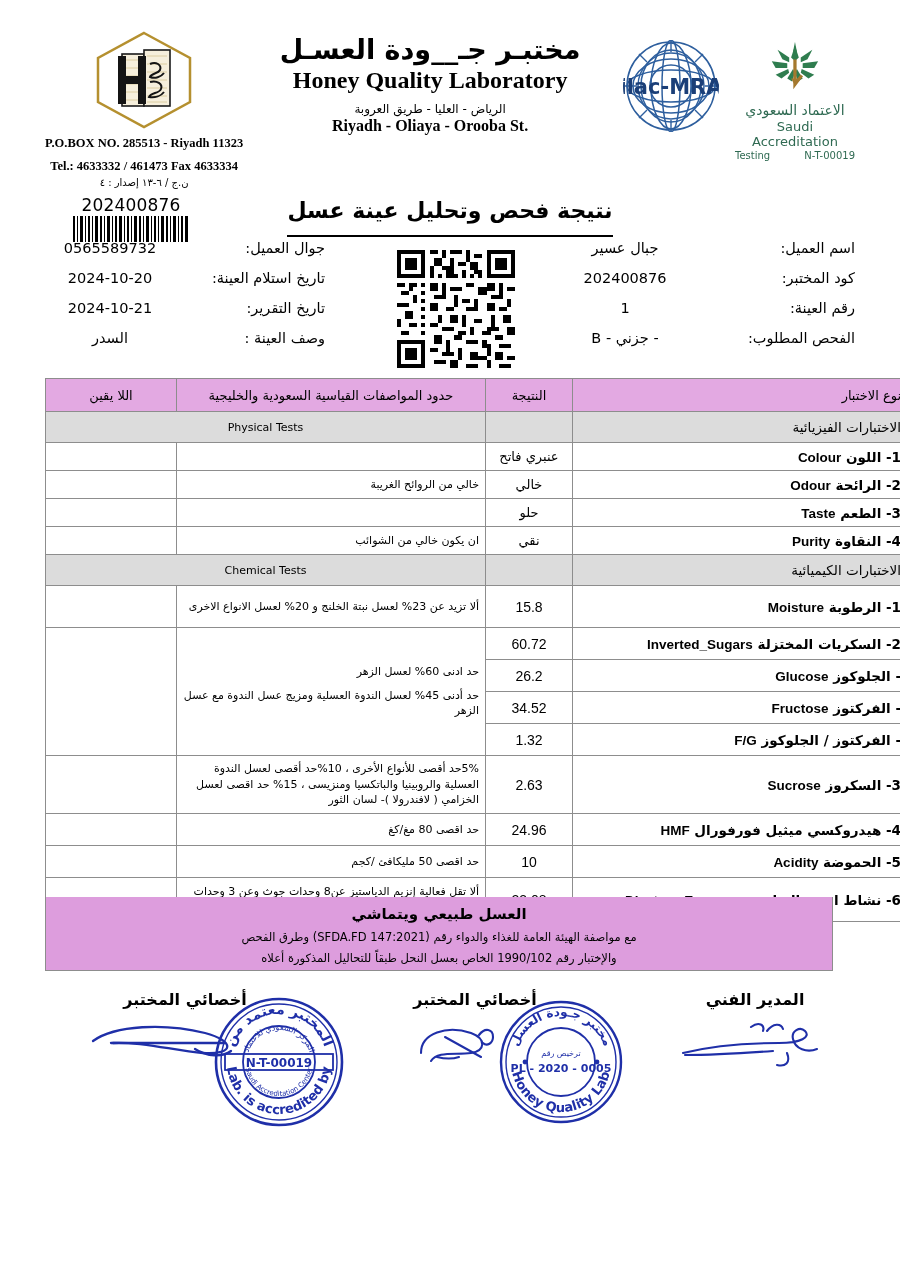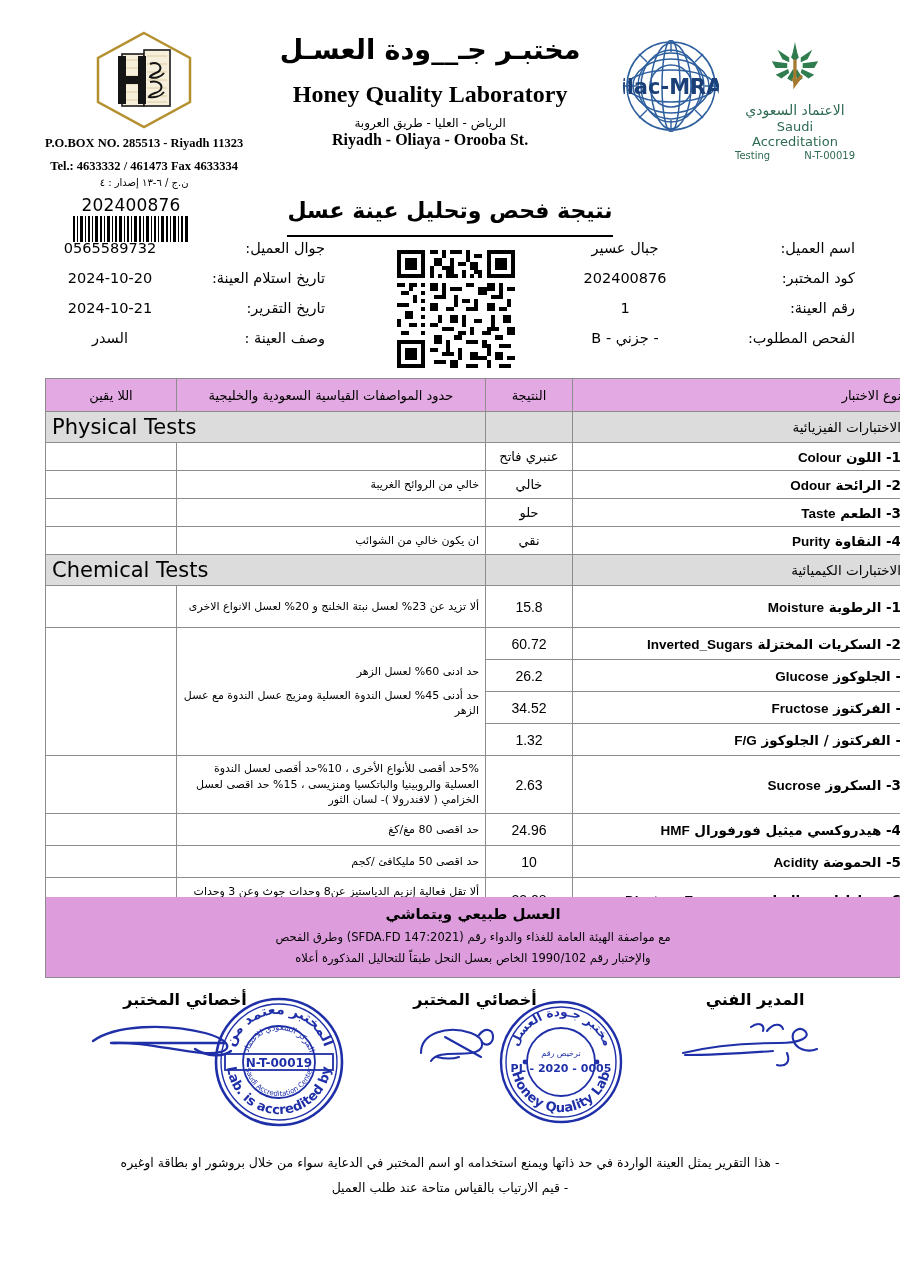--- a/index.html
+++ b/index.html
@@ -90,21 +90,21 @@
     font-size: 27px;
     letter-spacing: 1px;
     direction: rtl;
     white-space: nowrap;
   }
   .lab-en {
     font-family: "Liberation Serif", serif;
     font-weight: bold;
     font-size: 24px;
     direction: ltr;
-    margin-top: 16px;
+    margin-top: 2px;
     white-space: nowrap;
   }
   .addr-ar {
     font-family: "DejaVu Sans", sans-serif;
     font-size: 12px;
     direction: rtl;
     margin-top: 8px;
     white-space: nowrap;
   }
   .addr-en {
@@ -241,22 +241,23 @@
     height: 26px;
     padding: 2px 6px;
   }
   .sect-ar {
     font-size: 13.5px;
     text-align: right;
     padding-right: 16px;
   }
   .sect-en {
     font-family: "Liberation Sans", sans-serif;
-    font-size: 21px;
-    direction: ltr;
+    font-size: 11px;
+    direction: ltr;
+    text-align: center;
   }
 
   td.t-name {
     text-align: right;
     padding-right: 16px;
     font-size: 13.5px;
     font-weight: bold;
     white-space: nowrap;
   }
   td.t-name .en {
@@ -281,28 +282,28 @@
     line-height: 1.45;
     padding: 4px 8px;
   }
   td.t-unc { text-align: center; }
 
   
   .conclusion {
     position: absolute;
     top: 897px;
     left: 45px;
-    width: 856px;
+    width: 788px;
     box-sizing: border-box;
     background: #dd9ddd;
     border: 1px solid #8d8d8d;
     border-top: none;
     direction: rtl;
     text-align: center;
-    padding: 8px 10px 12px 10px;
+    padding: 8px 10px 5px 10px;
     font-family: "DejaVu Sans", sans-serif;
   }
   .concl-main { font-size: 15px; font-weight: bold; }
   .concl-line { font-size: 11.5px; margin-top: 7px; }
 
   
   .signatures {
     position: absolute;
     top: 990px;
     left: 45px;
@@ -877,18 +878,14 @@
       <text font-family="DejaVu Sans, sans-serif" font-size="8" fill="#1f2fa8">
         <textPath href="#saInnerTop" startOffset="50%" text-anchor="middle">المركز السعودي للاعتماد</textPath>
       </text>
       <text font-family="DejaVu Sans, sans-serif" font-size="7" fill="#1f2fa8">
         <textPath href="#saInnerBot" startOffset="50%" text-anchor="middle">Saudi Accreditation Center</textPath>
       </text>
       <text x="68" y="73" text-anchor="middle" font-family="DejaVu Sans, sans-serif" font-size="12" font-weight="bold" fill="#1f2fa8">N-T-00019</text>
     </svg>
   </div>
 
-  <div class="notes">
-    <div>- هذا التقرير يمثل العينة الواردة في حد ذاتها ويمنع استخدامه او اسم المختبر في الدعاية سواء من خلال بروشور او بطاقة اوغيره</div>
-    <div>- قيم الارتياب بالقياس متاحة عند طلب العميل</div>
-  </div>
 
 </div>
 
 </body></html>

